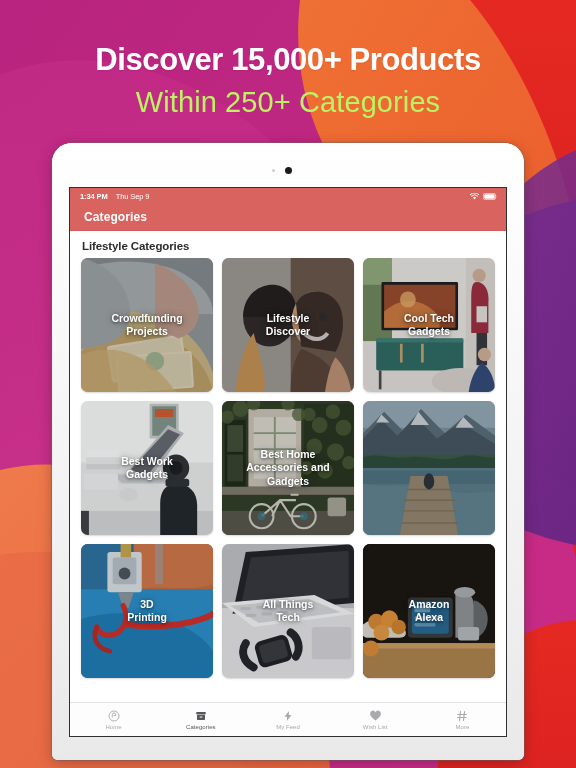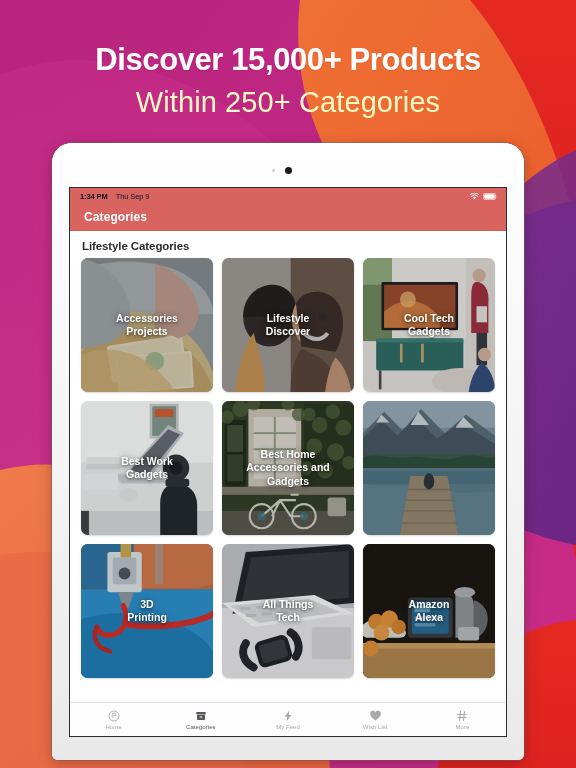--- a/index.html
+++ b/index.html
@@ -30,21 +30,21 @@
   }
   .headline-1 {
     color: #ffffff;
     font-size: 31px;
     font-weight: bold;
     letter-spacing: -0.4px;
     line-height: 1.12;
     text-shadow: 0 1px 2px rgba(0,0,0,0.07);
   }
   .headline-2 {
-    color: #fef9c3;
+    color: #bef264;
     font-size: 29px;
     font-weight: normal;
     letter-spacing: 0.1px;
     line-height: 1.2;
     margin-top: 7px;
   }
 
   
   .tablet {
     position: absolute;
@@ -95,21 +95,21 @@
   }
 
   
   .statusbar {
     height: 17px;
     background: #d9635f;
     display: flex;
     align-items: center;
     padding: 0 8px 0 10px;
     flex: 0 0 auto;
-    color: #0f172a;
+    color: #ffffff;
   }
   .sb-time { font-size: 7.5px; font-weight: bold; letter-spacing: -0.1px; }
   .sb-date { font-size: 7.5px; margin-left: 8px; letter-spacing: -0.1px; }
   .sb-spacer { flex: 1; }
   .sb-icons { display: flex; align-items: center; gap: 4px; }
   .wifi-icon svg, .battery-icon svg { display: block; }
 
   
   .navbar {
     height: 26px;
@@ -293,21 +293,21 @@
                   <rect x="22" y="62" width="56" height="26" rx="1.5" transform="rotate(-9 50 75)"></rect>
                   <rect x="28" y="72" width="56" height="26" rx="1.5" transform="rotate(-4 56 85)"></rect>
                 </g>
                 <circle cx="56" cy="77" r="7" fill="#9fb98f" opacity="0.85"></circle>
                 <path d="M0,0 C18,4 32,16 36,32 C40,46 34,58 20,64 L0,68 Z" fill="#a8aeb0"></path>
                 <path d="M56,4 C72,10 84,20 88,34 C92,46 86,56 74,60 L56,52 Z" fill="#c9a391"></path>
                 <path d="M0,72 C22,64 44,70 58,84 C68,94 72,100 72,100 L0,100 Z" fill="#d9b878" opacity="0.75"></path>
                 <rect width="100" height="100" fill="#20242a" opacity="0.22"></rect>
               </svg>
             </span>
-            <span class="cat-label">Accessories
+            <span class="cat-label">Crowdfunding
 Projects</span>
           </div>
 
           <div class="cat-card">
             <span class="art">
               <svg viewBox="0 0 100 100" preserveAspectRatio="none">
                 <rect width="100" height="100" fill="#b6b3ad"></rect>
                 <path d="M0,0 H52 V100 H0 Z" fill="#a5a29c"></path>
                 <path d="M52,0 H100 V100 H52 Z" fill="#6d5a4c"></path>
                 <ellipse cx="36" cy="44" rx="20" ry="22" fill="#2f2a27"></ellipse>

